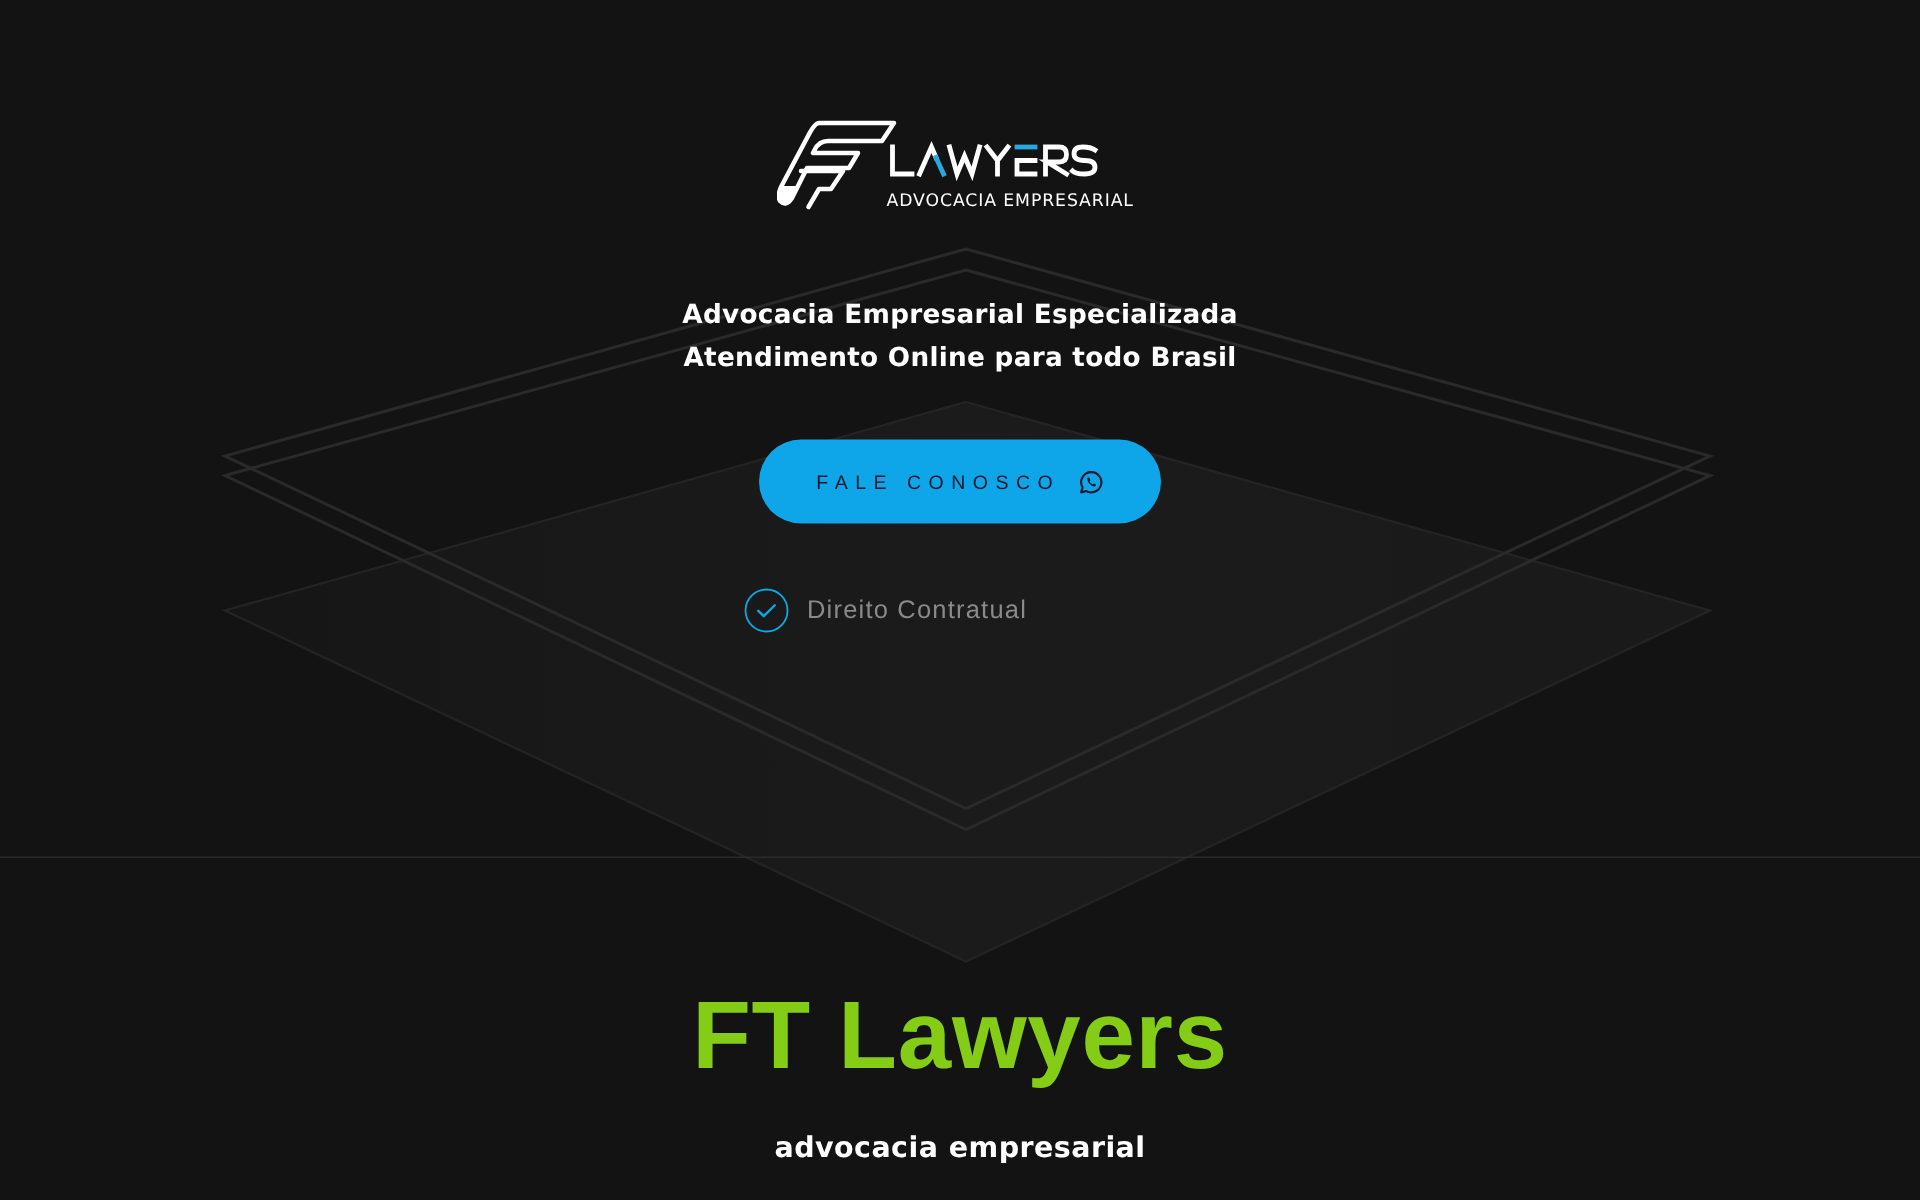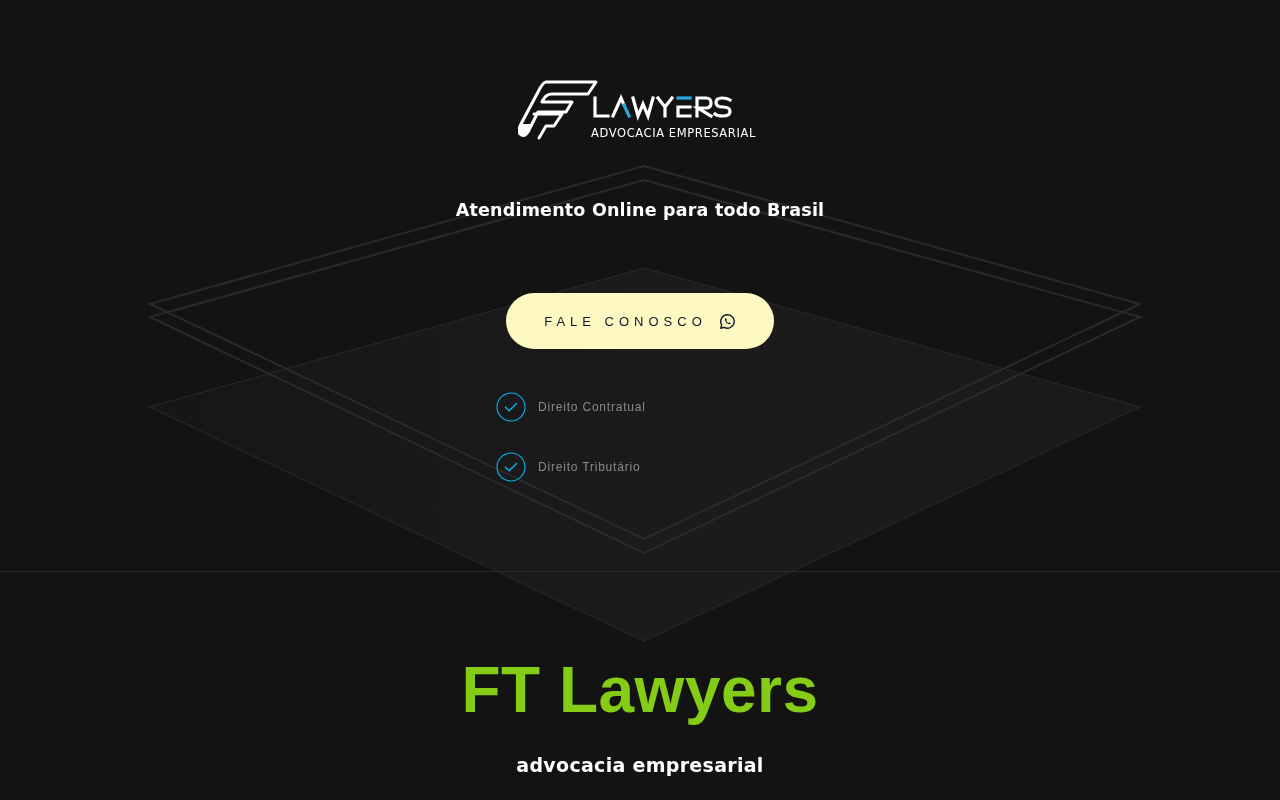--- a/index.html
+++ b/index.html
@@ -21,36 +21,36 @@
 
     .tagline {
       position: absolute; left: 0; top: 196px; width: 1280px;
       text-align: center; font-family: "DejaVu Sans", sans-serif;
       font-weight: bold; font-size: 17.5px; line-height: 29px;
       letter-spacing: 0.2px; color: #ffffff;
     }
 
     .cta {
       position: absolute; left: 506px; top: 293px; width: 268px; height: 56px;
-      border-radius: 28px; background: #fef9c3; border: none;
+      border-radius: 28px; background: #0ea5e9; border: none;
       display: flex; align-items: center; justify-content: center; gap: 10px;
       cursor: pointer;
     }
     .cta-label {
       font-family: "Liberation Sans", sans-serif; font-size: 13px;
       letter-spacing: 5px; color: #0d1a2c; font-weight: normal;
     }
     .cta-icon { width: 17px; height: 17px; display: block; margin-left: 2px; }
 
     .features { position: absolute; left: 496px; top: 392px; }
     .feature { display: flex; align-items: center; height: 30px; margin-bottom: 30px; }
     .feature .check { width: 30px; height: 30px; display: block; }
     .feature-label {
       margin-left: 12px; font-family: "Liberation Sans", sans-serif;
-      font-size: 12px; letter-spacing: 0.8px; color: #8a8a8a; text-align: right;
+      font-size: 17px; letter-spacing: 0.8px; color: #8a8a8a; text-align: right;
     }
 
     .brand {
       position: absolute; left: 0; top: 650px; width: 1280px; text-align: center; z-index: 2;
     }
     .brand-title {
       font-family: "Liberation Sans", sans-serif; font-weight: bold;
       font-size: 64px; line-height: 80px; color: #84cc16; letter-spacing: 0.5px;
     }
     .brand-sub {
@@ -98,46 +98,40 @@
         </g>
         <g fill="none" stroke="#29a8e0" stroke-width="3.2" stroke-linecap="square">
           <path d="M106 27 L111 38"></path>
           <path d="M160 20 L172 20"></path>
         </g>
         <text x="73" y="59" fill="#ffffff" font-family="DejaVu Sans, sans-serif" font-size="11.5" letter-spacing="0.6">ADVOCACIA EMPRESARIAL</text>
       </svg>
     </div>
 
     <div class="tagline">
+      <div>Advocacia Empresarial Especializada</div>
       <div>Atendimento Online para todo Brasil</div>
     </div>
 
     <button class="cta">
       <span class="cta-label">FALE CONOSCO</span>
       <svg class="cta-icon" viewBox="0 0 24 24">
         <path d="M12 2.5 A9.5 9.5 0 0 0 3.8 16.8 L2.5 21.5 L7.4 20.3 A9.5 9.5 0 1 0 12 2.5 Z" fill="none" stroke="#0d1a2c" stroke-width="2" stroke-linejoin="round"></path>
         <path d="M8.6 7.6 Q8 8.2 8.3 9.6 Q9 12.6 11.8 14.9 Q13.6 16.2 15 16 Q16.2 15.8 16.4 14.8 L16.4 14.2 L14.4 13.2 L13.5 14.2 Q11.4 13.3 10.3 11 L11.2 10 L10.3 7.8 Q9.4 7.3 8.6 7.6 Z" fill="#0d1a2c"></path>
       </svg>
     </button>
 
     <div class="features">
       <div class="feature">
         <svg class="check" viewBox="0 0 30 30">
           <circle cx="15" cy="15" r="14" fill="none" stroke="#0aa9e6" stroke-width="1.2"></circle>
           <path d="M9.5 15.2 L13.2 18.8 L20.5 11.5" fill="none" stroke="#0aa9e6" stroke-width="1.6" stroke-linecap="round" stroke-linejoin="round"></path>
         </svg>
         <span class="feature-label">Direito Contratual</span>
       </div>
-      <div class="feature">
-        <svg class="check" viewBox="0 0 30 30">
-          <circle cx="15" cy="15" r="14" fill="none" stroke="#0aa9e6" stroke-width="1.2"></circle>
-          <path d="M9.5 15.2 L13.2 18.8 L20.5 11.5" fill="none" stroke="#0aa9e6" stroke-width="1.6" stroke-linecap="round" stroke-linejoin="round"></path>
-        </svg>
-        <span class="feature-label">Direito Tributário</span>
-      </div>
     </div>
   </section>
 
   <div class="divider"></div>
 
   <section class="brand">
     <h1 class="brand-title">FT Lawyers</h1>
     <div class="brand-sub">advocacia empresarial</div>
   </section>
 

